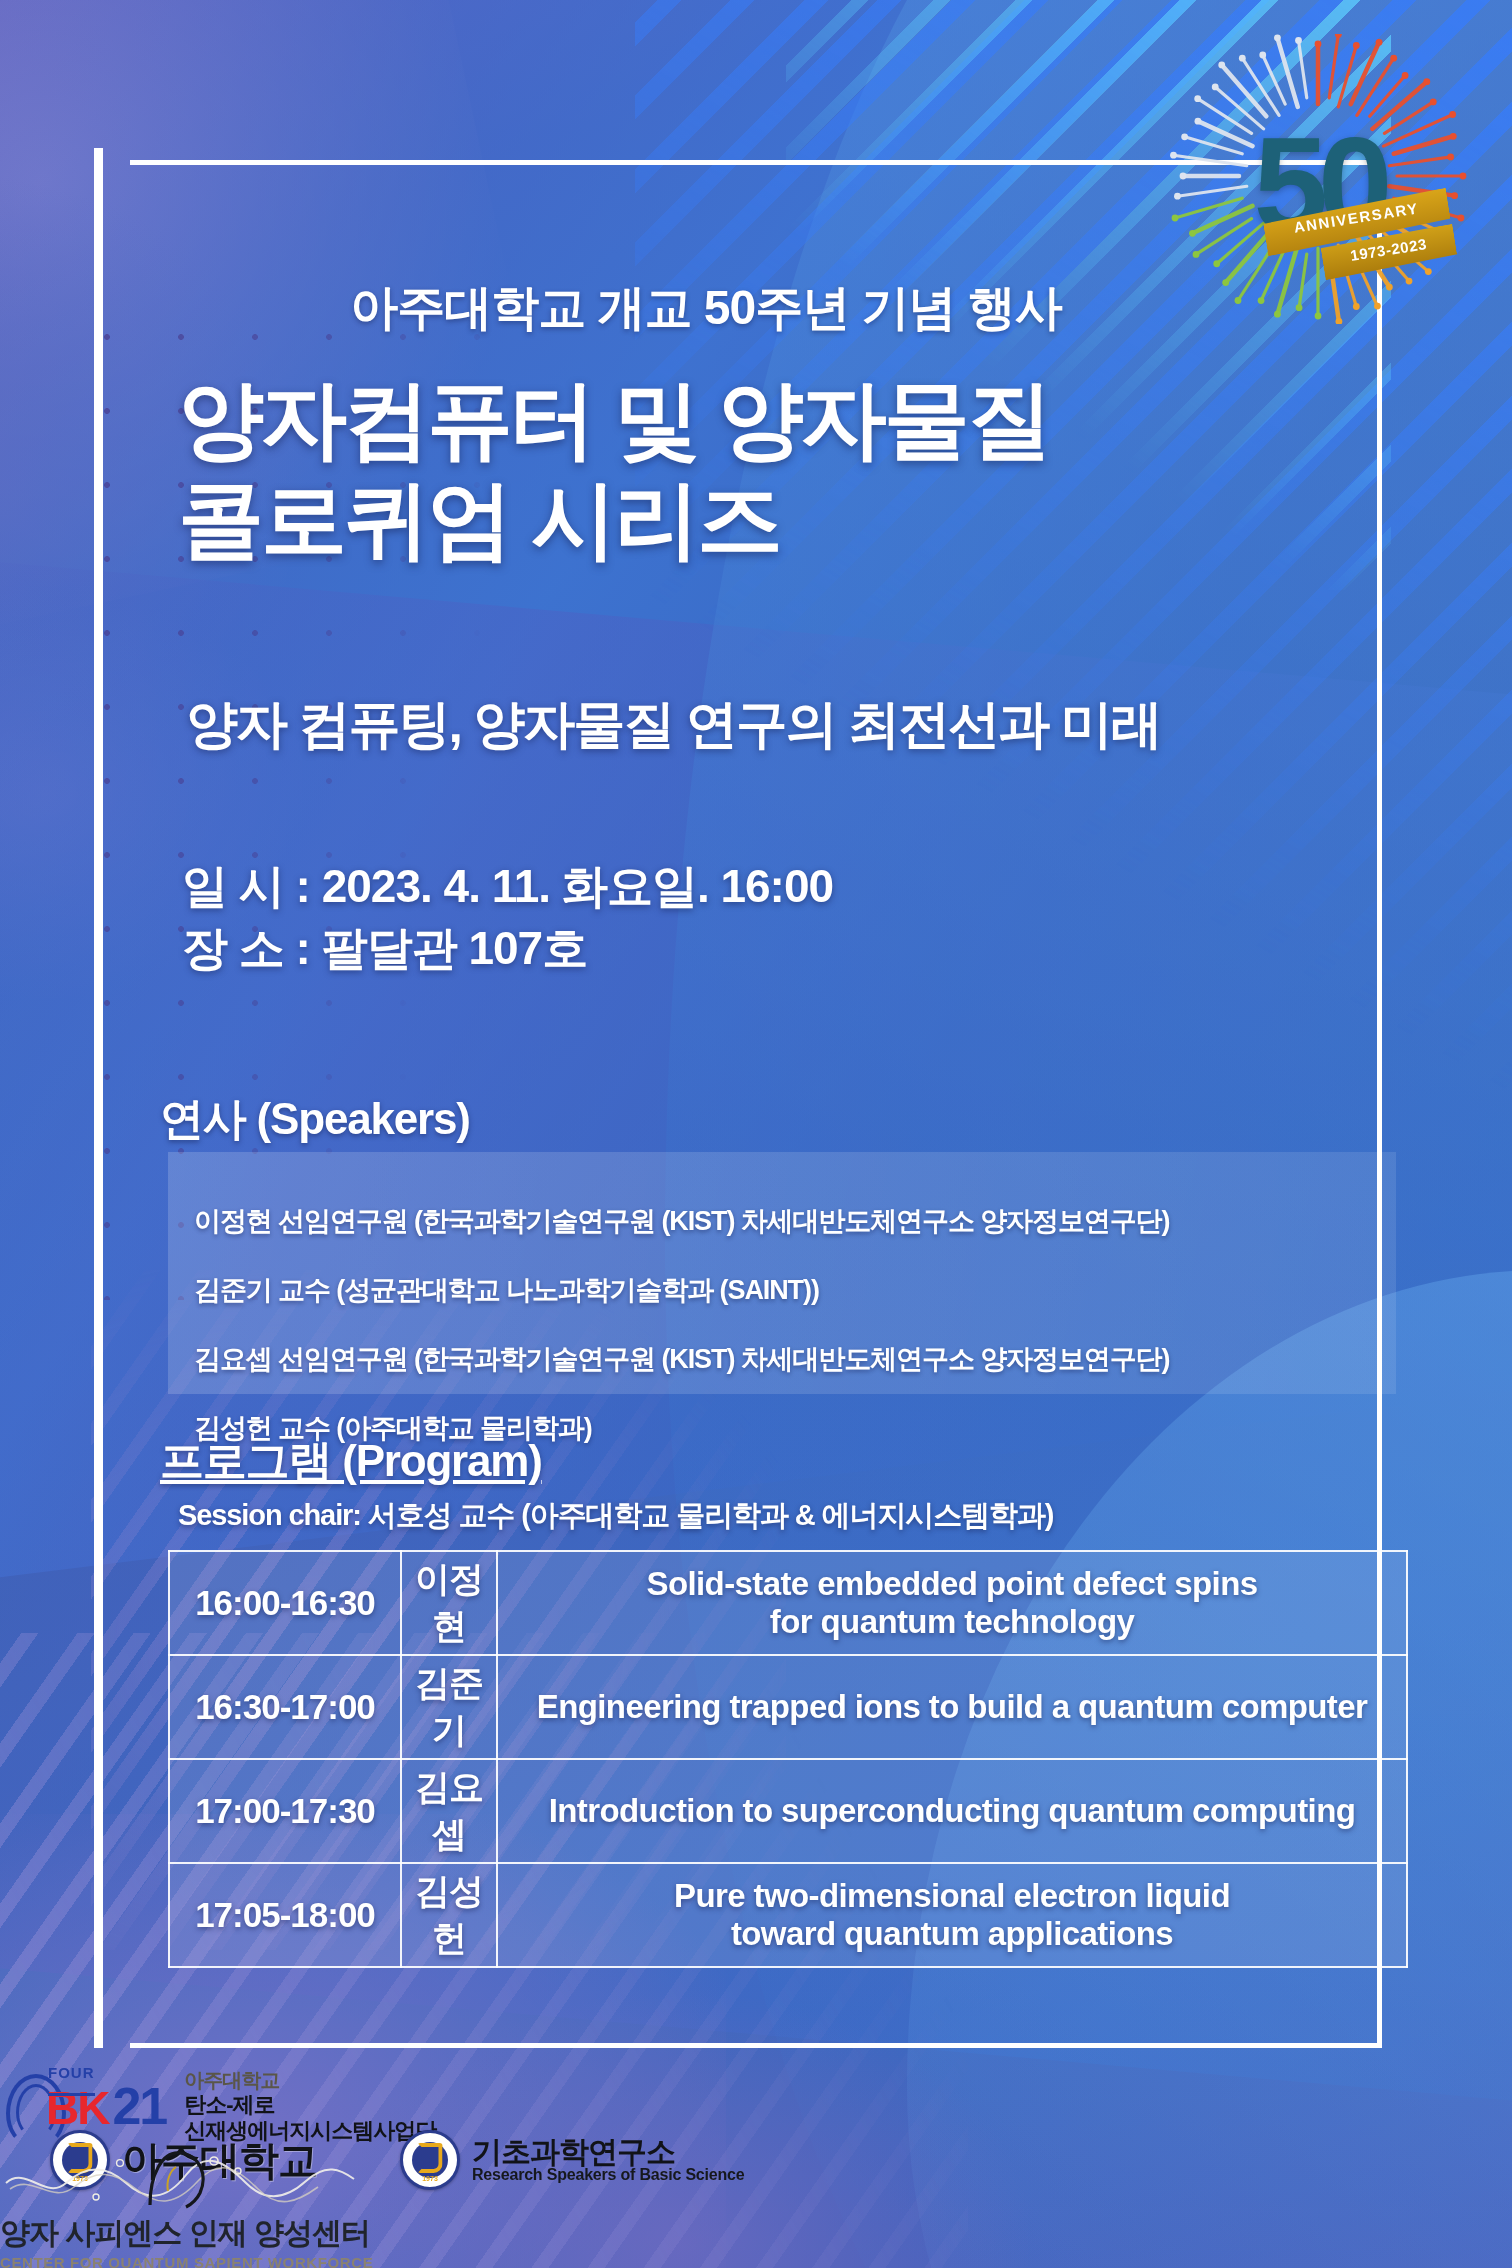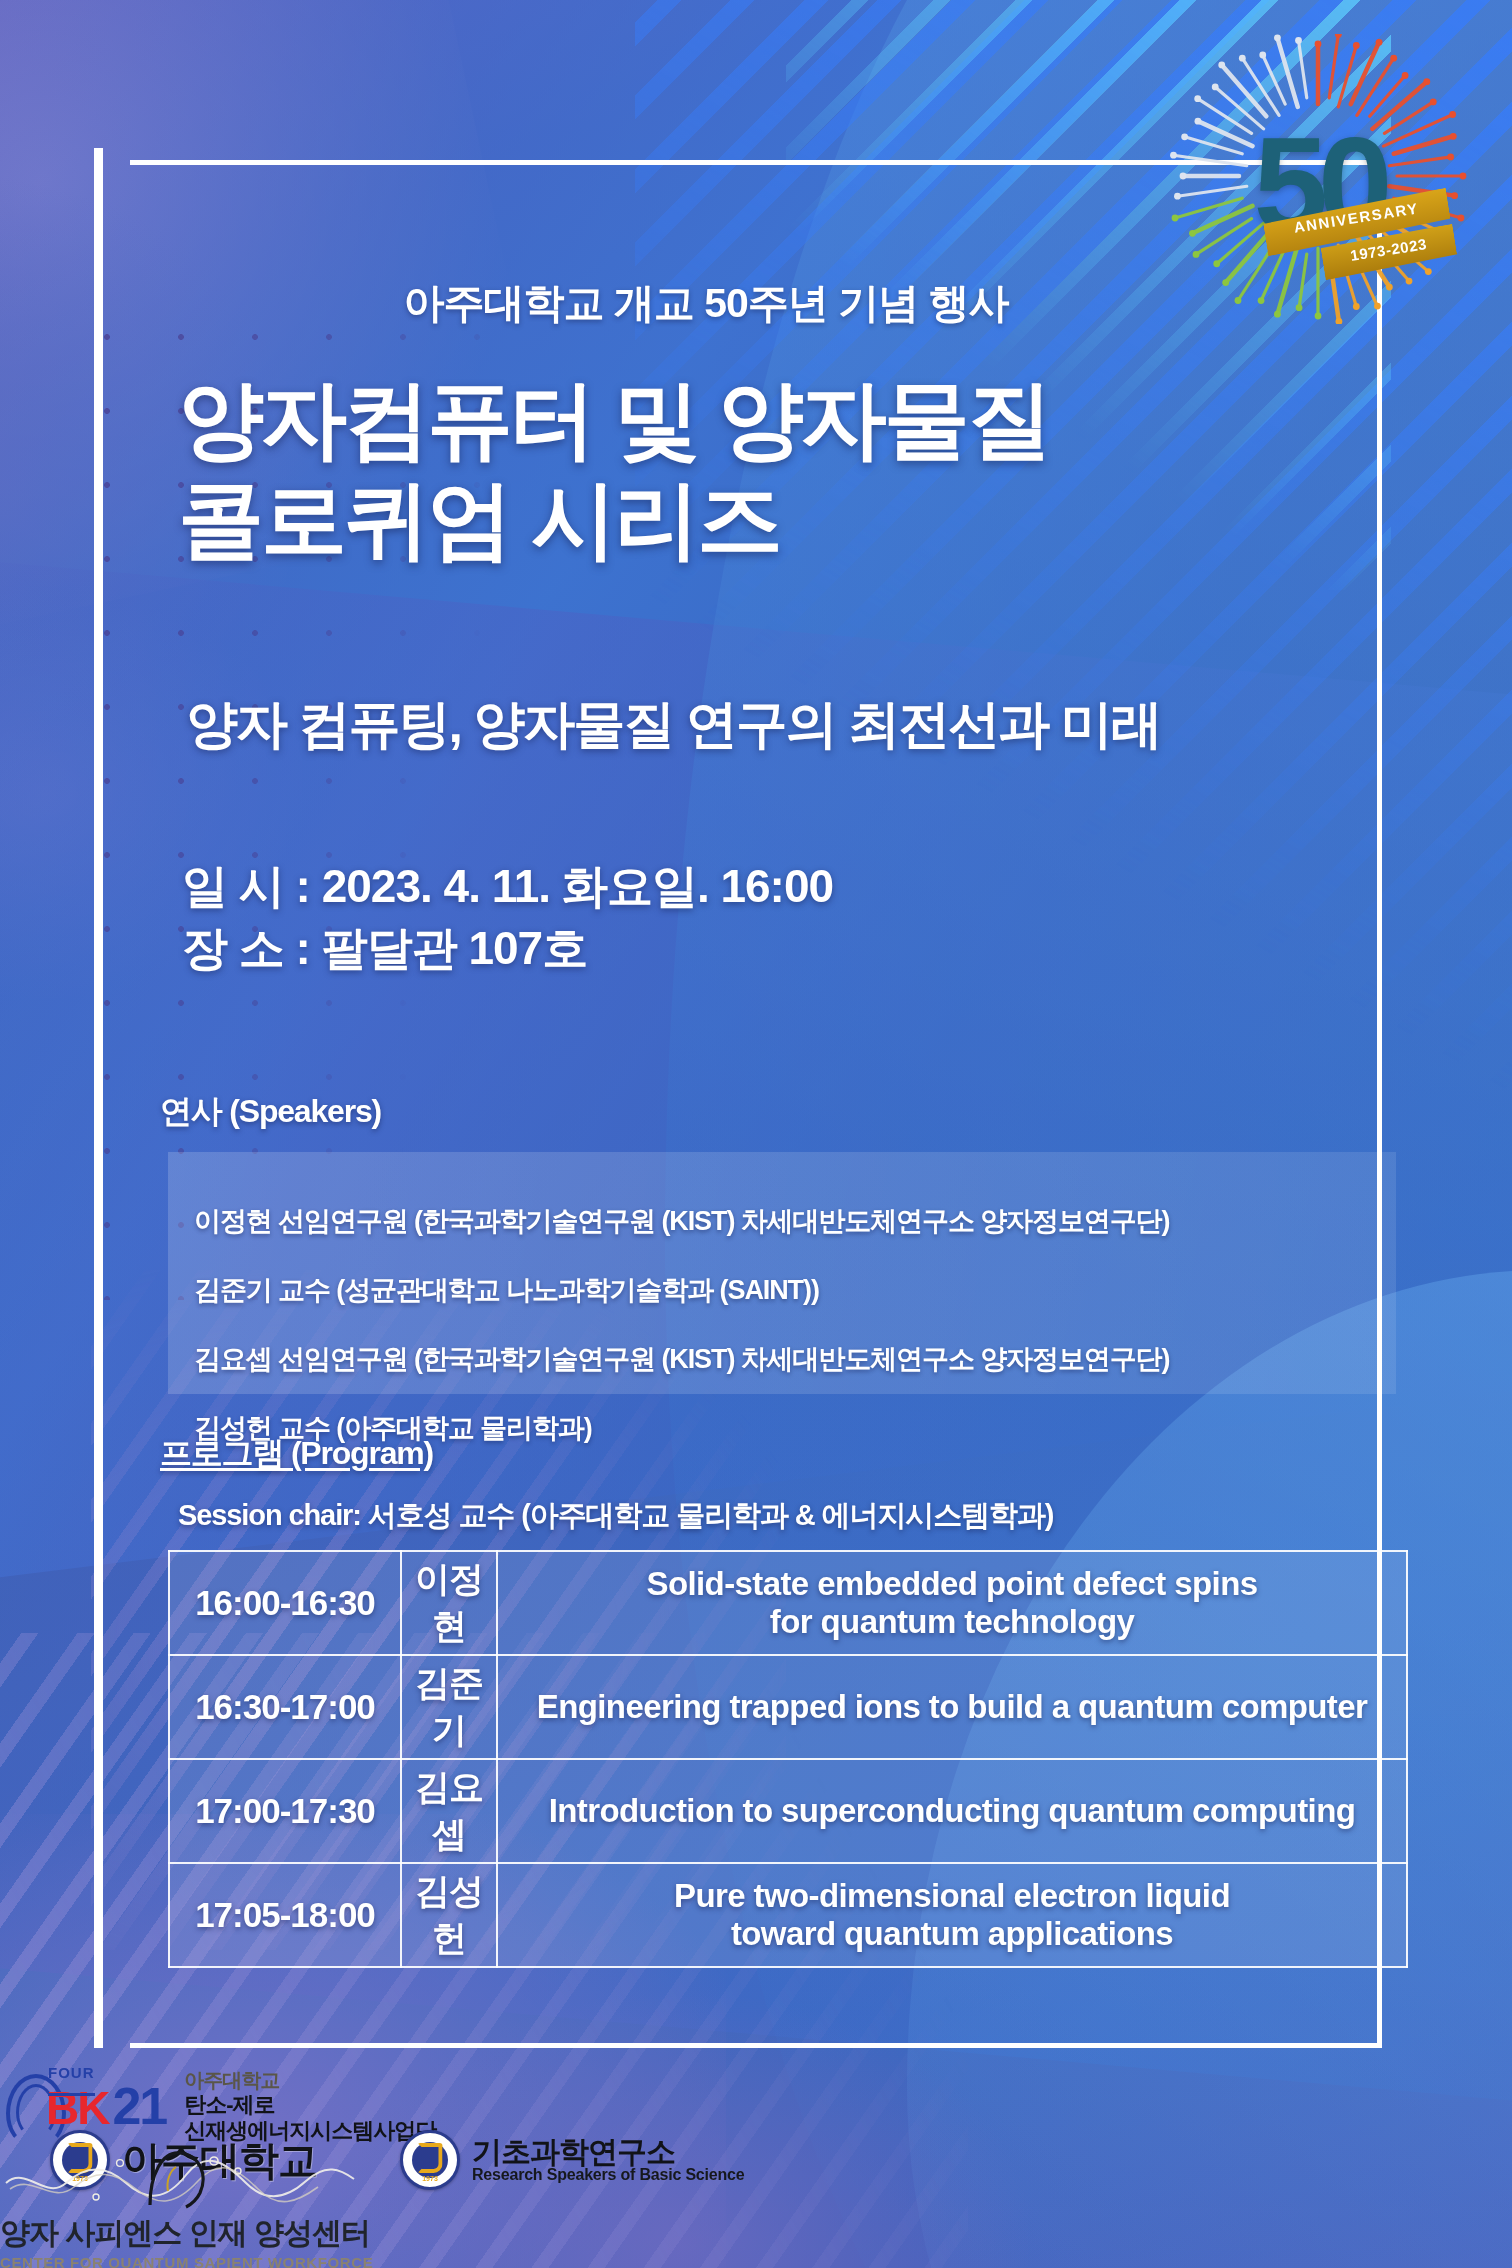--- a/index.html
+++ b/index.html
@@ -131,21 +131,21 @@
 
   
   .content {
     position:absolute; left:0; top:0; width:1512px; height:2268px;
   }
 
   .eyebrow {
     position:absolute; left:0; top:276px; width:1512px;
     text-align:center;
     color:#ffffff;
-    font-size:41px; font-weight:bold; letter-spacing:-1px;
+    font-size:48px; font-weight:bold; letter-spacing:-1px;
     text-shadow:0 2px 5px rgba(20,30,80,.45);
     padding-right:100px;
   }
 
   .maintitle {
     position:absolute; left:178px; top:370px; width:1200px;
     color:#ffffff; font-weight:bold;
     font-size:86px; line-height:1.16; letter-spacing:-3px;
     text-shadow:0 3px 9px rgba(18,28,78,.5);
   }
@@ -162,21 +162,21 @@
     position:absolute; left:182px; top:856px; width:1000px;
     color:#ffffff; font-weight:bold;
     font-size:46px; line-height:1.34; letter-spacing:-1px;
     text-shadow:0 2px 6px rgba(18,28,78,.5);
   }
   .meta div { white-space:nowrap; }
 
   .sec-head {
     position:absolute;
     color:#ffffff; font-weight:bold;
-    font-size:32px; letter-spacing:-1.2px;
+    font-size:44px; letter-spacing:-1.2px;
     text-shadow:0 2px 5px rgba(18,28,78,.5);
   }
   #speakers-head { left:160px; top:1090px; }
   #program-head  { left:160px; top:1432px; text-decoration:underline; text-underline-offset:4px; }
 
   .speakers-box {
     position:absolute; left:168px; top:1152px; width:1228px; height:242px;
     background:linear-gradient(100deg, rgba(255,255,255,.17), rgba(255,255,255,.10));
     padding:14px 26px 10px 26px;
   }

